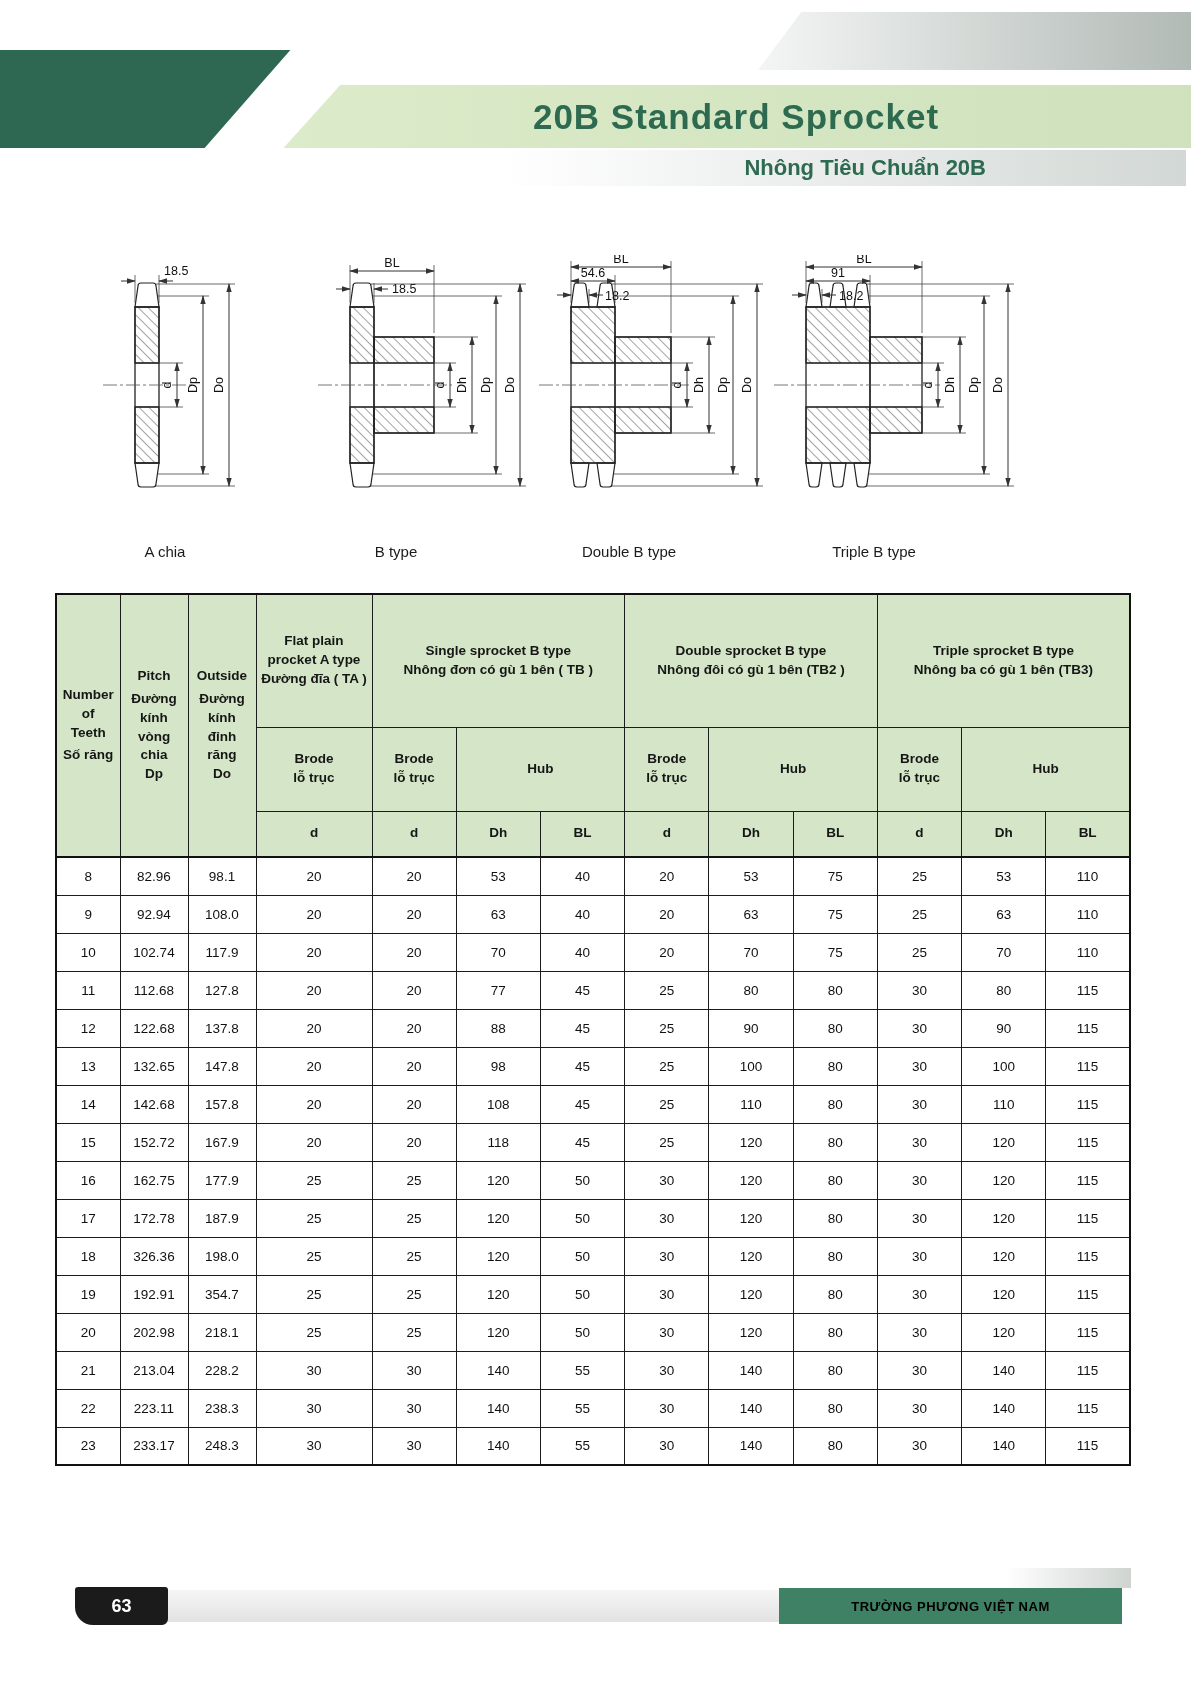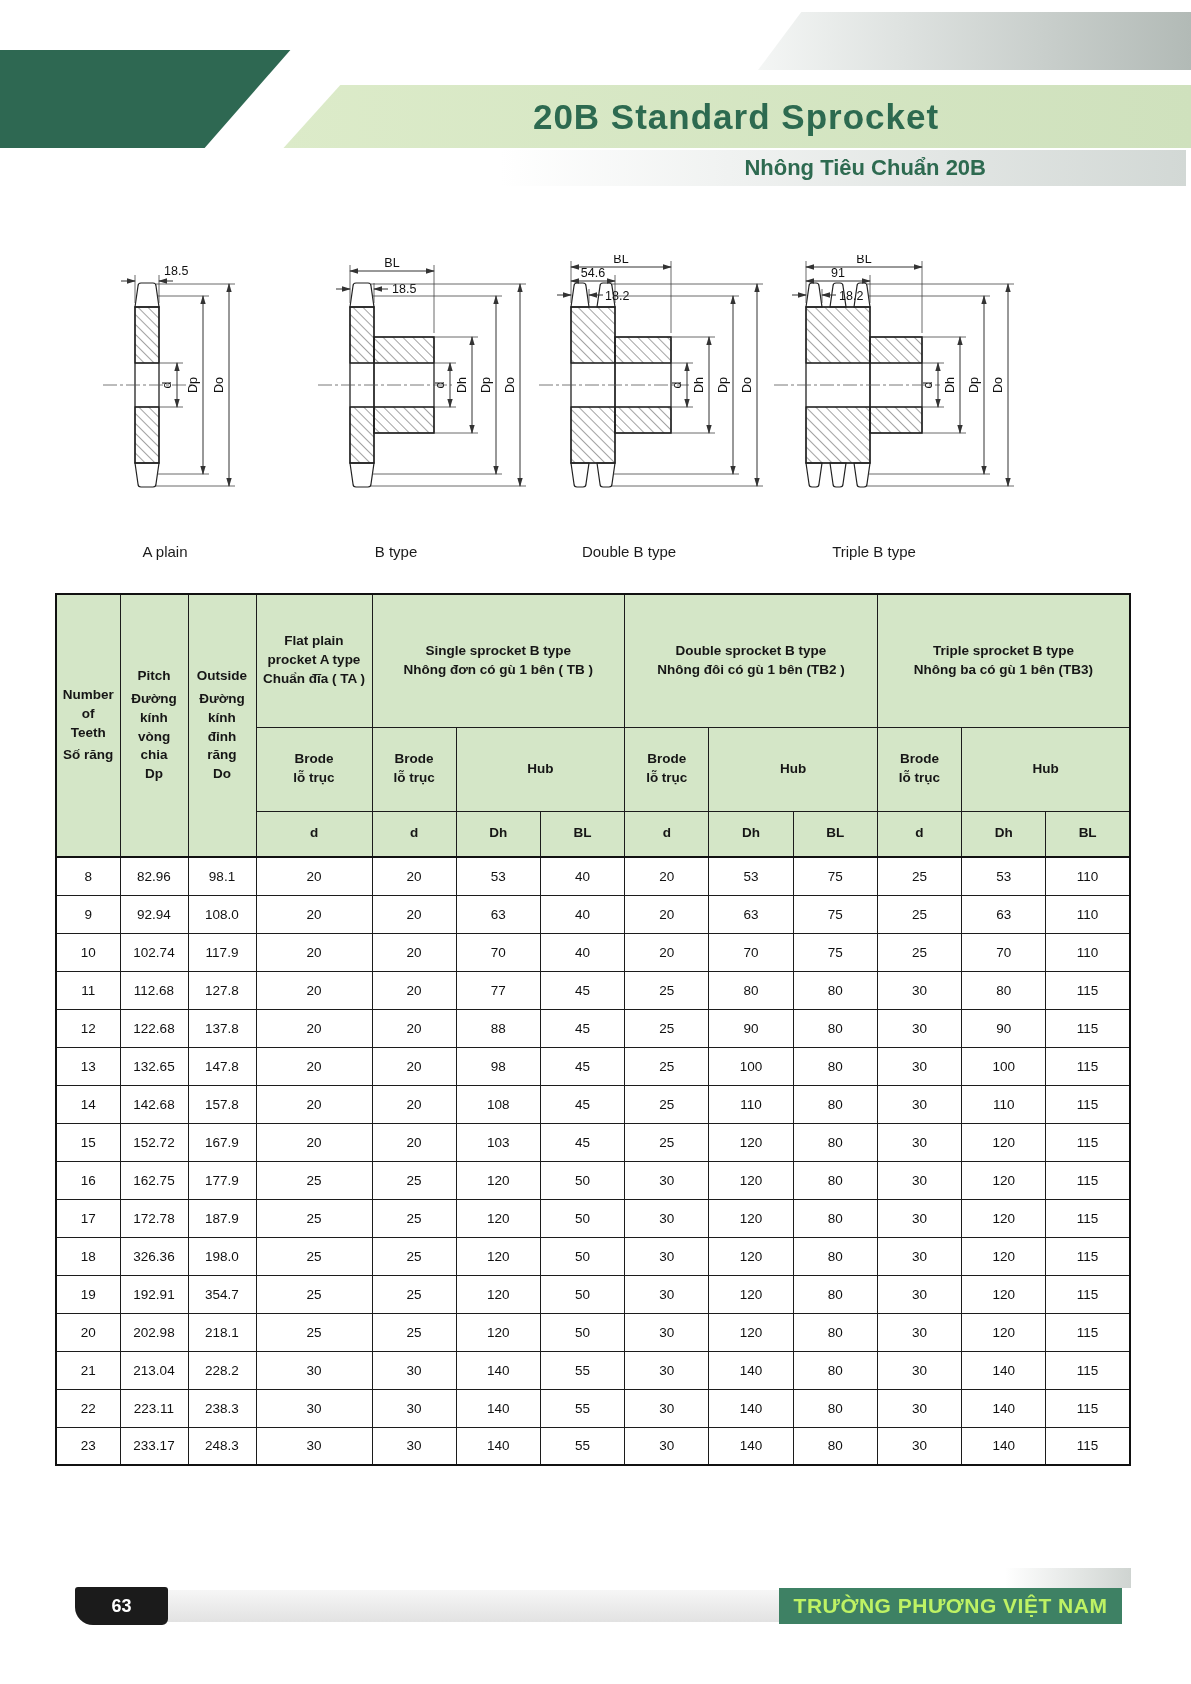--- a/index.html
+++ b/index.html
@@ -79,21 +79,21 @@
     background:linear-gradient(to right,#ffffff,#cfd4d1);
   }
   .ftr-bar {
     position:absolute; left:90px; top:1590px; width:700px; height:32px;
     background:linear-gradient(#f6f6f6,#e2e2e2);
   }
   .ftr-green {
     position:absolute; left:779px; top:1588px; width:343px; height:36px;
     background:#3e8164; display:flex; align-items:center; justify-content:center;
   }
-  .ftr-green .company { color:#bef264; font-weight:bold; font-size:21px; letter-spacing:0.5px; }
+  .ftr-green .company { color:#000000; font-weight:bold; font-size:13px; letter-spacing:0.5px; }
   .ftr-badge {
     position:absolute; left:75px; top:1587px; width:93px; height:38px;
     background:#1b1b1b; border-radius:3px 3px 6px 18px;
     display:flex; align-items:center; justify-content:center;
   }
   .ftr-badge .pnum { color:#fff; font-weight:bold; font-size:18px; }
 </style>
 </head>
 <body>
 
@@ -144,21 +144,21 @@
         <line class="ext" x1="72" y1="41" x2="124" y2="41"></line>
         <line class="ext" x1="72" y1="219" x2="124" y2="219"></line>
         <line class="dim" x1="118" y1="41" x2="118" y2="219" marker-start="url(#arr)" marker-end="url(#arr)"></line>
         <text class="dt" text-anchor="middle" transform="translate(112 130) rotate(-90)">Dp</text>
         <line class="ext" x1="71" y1="29" x2="150" y2="29"></line>
         <line class="ext" x1="71" y1="231" x2="150" y2="231"></line>
         <line class="dim" x1="144" y1="29" x2="144" y2="231" marker-start="url(#arr)" marker-end="url(#arr)"></line>
         <text class="dt" text-anchor="middle" transform="translate(138 130) rotate(-90)">Do</text>
       </g>
     </svg>
-    <div class="cap">A plain</div>
+    <div class="cap">A chia</div>
   </div>
 
   <div class="drawblock" style="left:300px">
     <svg width="240" height="280" viewBox="0 0 240 280">
       <g>
         <path class="tooth" d="M50,52 L53,31 Q53,28 56,28 L68,28 Q71,28 71,31 L74,52 Z"></path>
         <path class="tooth" d="M50,208 L53,229 Q53,232 56,232 L68,232 Q71,232 71,229 L74,208 Z"></path>
         <rect class="ha" x="50" y="52" width="24" height="56"></rect>
         <rect class="ha" x="50" y="152" width="24" height="56"></rect>
         <rect class="ha" x="74" y="82" width="60" height="26"></rect>
@@ -344,21 +344,21 @@
           <div class="pre">Đường
 kính
 đỉnh
 răng
 Do</div>
         </div>
       </th>
       <th>
         <div class="pre">Flat plain
 procket A type</div>
-        <div class="pre">Chuẩn đĩa ( TA )</div>
+        <div class="pre">Đường đĩa ( TA )</div>
       </th>
       <th colspan="3">
         <div class="pre">Single sprocket B type</div>
         <div class="pre">Nhông đơn có gù 1 bên ( TB )</div>
       </th>
       <th colspan="3">
         <div class="pre">Double sprocket B type</div>
         <div class="pre">Nhông đôi có gù 1 bên (TB2 )</div>
       </th>
       <th colspan="3">
@@ -497,21 +497,21 @@
         <td>30</td>
         <td>110</td>
         <td>115</td>
       </tr>
       <tr>
         <td>15</td>
         <td>152.72</td>
         <td>167.9</td>
         <td>20</td>
         <td>20</td>
-        <td>103</td>
+        <td>118</td>
         <td>45</td>
         <td>25</td>
         <td>120</td>
         <td>80</td>
         <td>30</td>
         <td>120</td>
         <td>115</td>
       </tr>
       <tr>
         <td>16</td>

